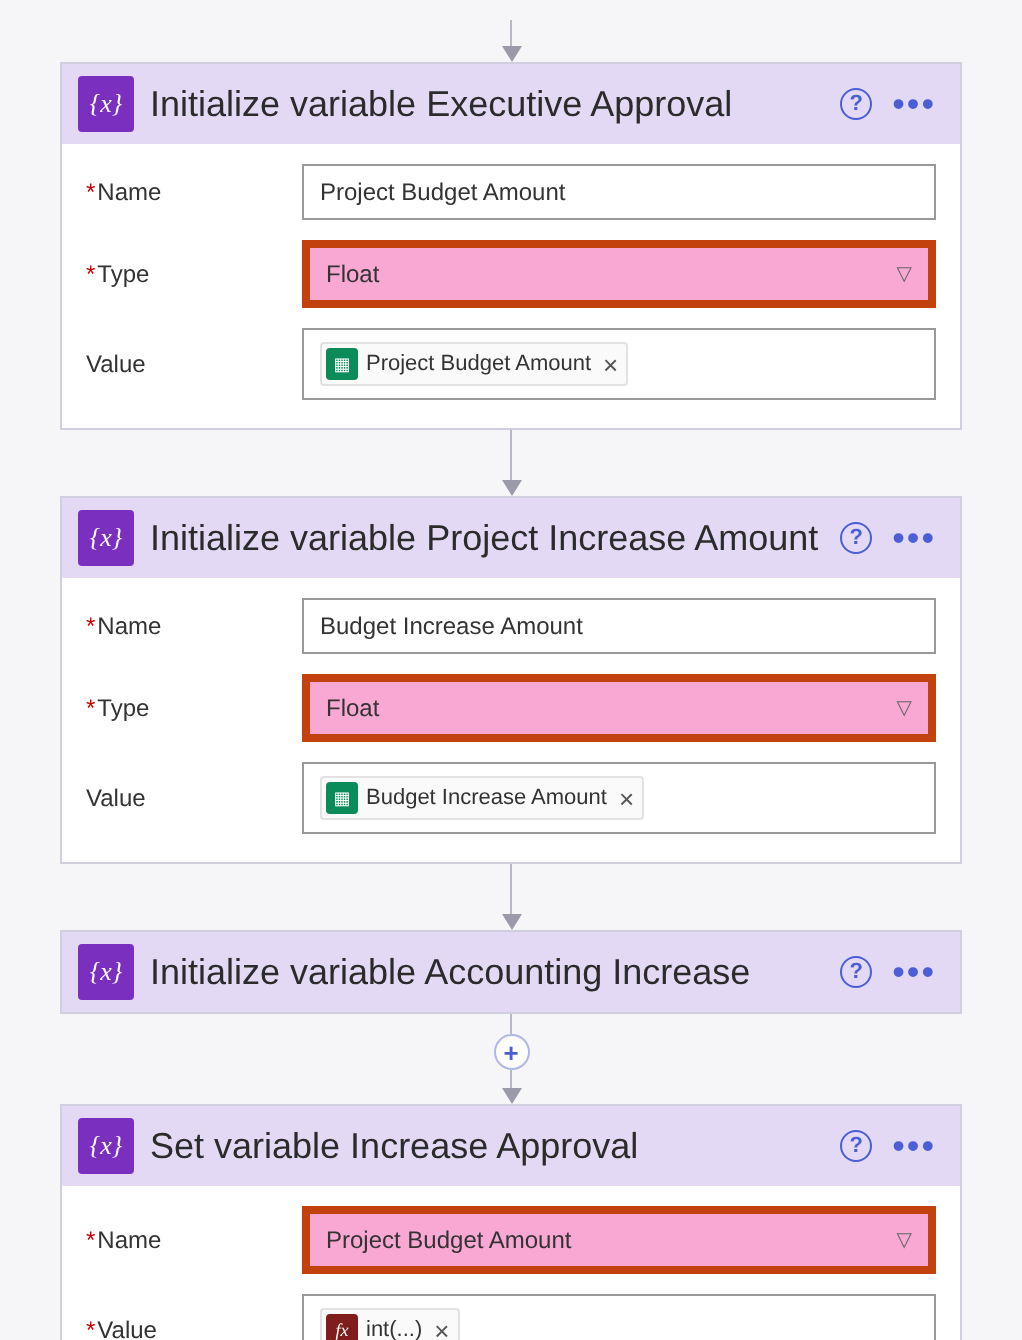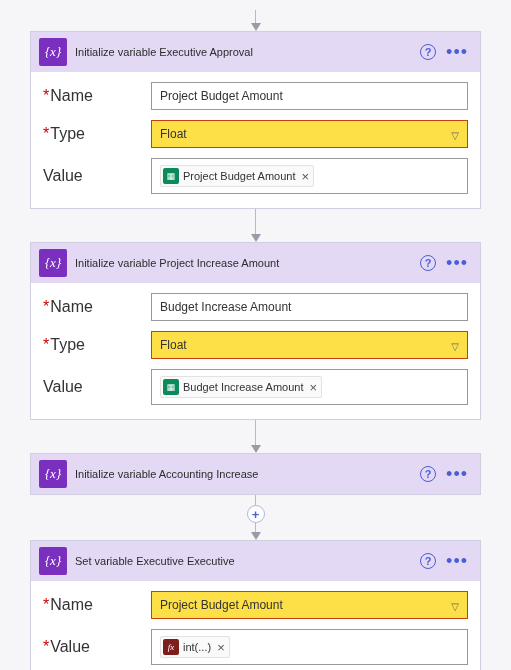--- a/index.html
+++ b/index.html
@@ -1,32 +1,32 @@
 <!DOCTYPE html>
 <html><head>
 <meta charset="utf-8">
 <style>
 *{box-sizing:border-box;margin:0;padding:0;font-family:"Segoe UI",Arial,sans-serif}
 body{background:#f6f6f8;width:511px;height:670px;position:relative;overflow:hidden}
 .flow{padding:10px 30px 0 30px;display:flex;flex-direction:column;align-items:center}
 .card{width:100%;border:1px solid #d0cfe0;background:#fff}
 .hdr{display:flex;align-items:center;background:#e3d9f5;padding:6px 8px;gap:8px}
 .hdr-icon{width:28px;height:28px;background:#7b2fbf;display:flex;align-items:center;justify-content:center;color:#fff;font-style:italic;font-family:Georgia,serif;font-size:13px;border-radius:2px}
-.hdr-title{flex:1;font-size:11px;color:#2b2b2b}
+.hdr-title{flex:1;font-size:18px;color:#2b2b2b}
 .hdr-actions{display:flex;align-items:center;gap:10px;padding-right:4px}
 .help-icon{width:16px;height:16px;border:1.5px solid #4b5ed6;border-radius:50%;color:#4b5ed6;font-size:11px;display:flex;align-items:center;justify-content:center;font-weight:600}
 .ellipsis{color:#4b5ed6;font-size:18px;letter-spacing:1px;line-height:8px;cursor:pointer}
 .body{padding:10px 12px 14px 12px}
 .row{display:flex;align-items:center;margin-bottom:10px}
 .row:last-child{margin-bottom:0}
-.lbl{width:108px;font-size:16px;color:#333}
+.lbl{width:108px;font-size:12px;color:#333}
 .lbl .req{color:#c00;margin-right:1px}
 .fld{flex:1}
 .input-box{border:1px solid #999;padding:6px 8px;font-size:12px;color:#333;background:#fff;display:flex;align-items:center;gap:4px;min-height:28px}
-.select-box{border:1px solid #c2410c;padding:6px 8px;font-size:12px;color:#333;background:#fde047;display:flex;align-items:flex-end;justify-content:space-between}
+.select-box{border:4px solid #c2410c;padding:6px 8px;font-size:12px;color:#333;background:#f9a8d4;display:flex;align-items:center;justify-content:space-between}
 .chev{color:#666;font-size:10px}
 .token{display:inline-flex;align-items:center;background:#fafafa;border:1px solid #e2e2e2;border-radius:2px;padding:2px 4px 2px 2px;gap:4px;font-size:11px}
 .tok-icon{width:16px;height:16px;background:#0b8a5a;display:flex;align-items:center;justify-content:center;color:#fff;font-size:9px;border-radius:2px}
 .tok-icon.fx{background:#7f1d1d;font-style:italic;font-family:Georgia,serif}
 .tok-x{color:#555;font-size:13px;margin-left:2px;cursor:pointer}
 .arrow{display:flex;flex-direction:column;align-items:center}
 .arrow-line{width:1px;background:#b9b9c4}
 .arrow-head{width:0;height:0;border-left:5px solid transparent;border-right:5px solid transparent;border-top:8px solid #9a9aa8;margin-top:-1px}
 .plus{width:18px;height:18px;border:1px solid #b0b6e6;border-radius:50%;background:#fff;color:#4b5ed6;font-size:13px;display:flex;align-items:center;justify-content:center;font-weight:600;cursor:pointer;position:relative;z-index:2}
 .connector{display:flex;flex-direction:column;align-items:center;position:relative}
@@ -138,21 +138,21 @@
     </div>
     <div class="connector">
       <div class="conn-line" style="height: 10px;"></div>
       <div class="plus">+</div>
       <div class="conn-line" style="height: 10px;"></div>
       <div class="arrow-head"></div>
     </div>
     <div class="card">
       <div class="hdr">
         <div class="hdr-icon">{x}</div>
-        <div class="hdr-title">Set variable Executive Executive</div>
+        <div class="hdr-title">Set variable Increase Approval</div>
         <div class="hdr-actions">
           <div class="help-icon">?</div>
           <div class="ellipsis">•••</div>
         </div>
       </div>
       <div class="body">
         <div class="row">
           <div class="lbl"><span class="req">*</span>Name</div>
           <div class="fld">
             <div class="select-box">

